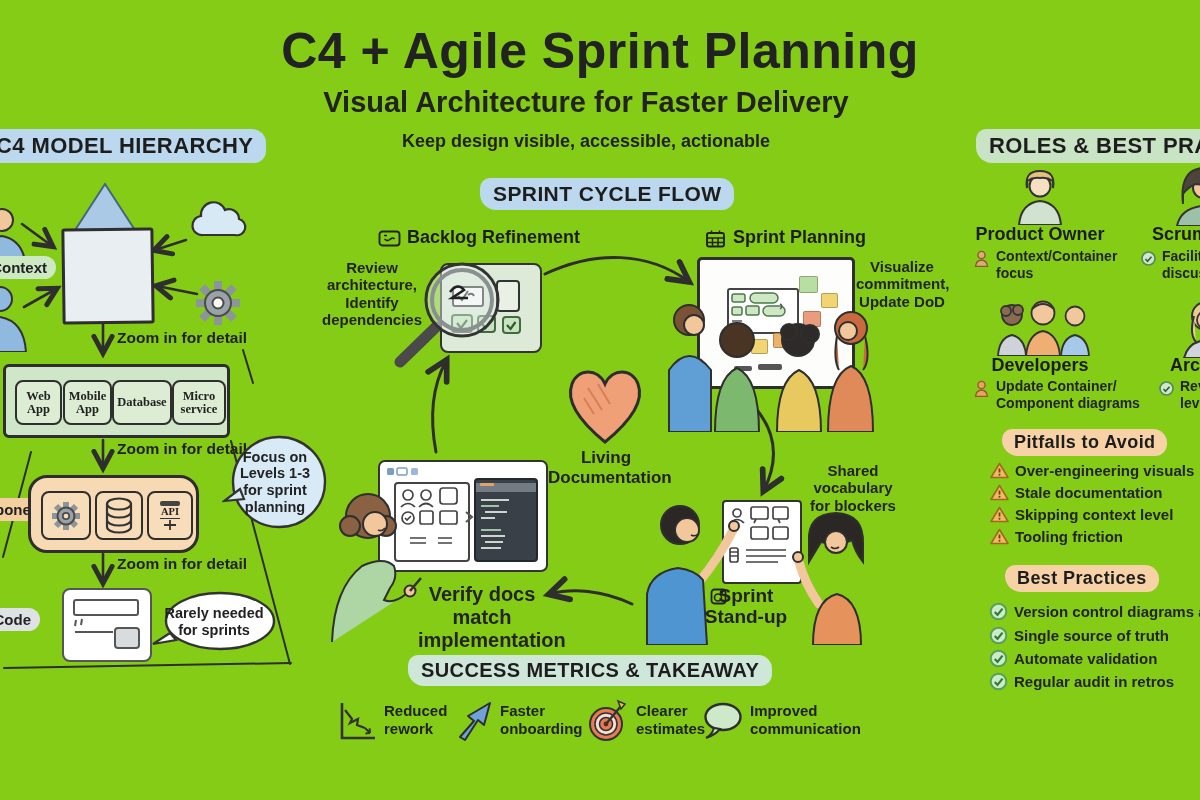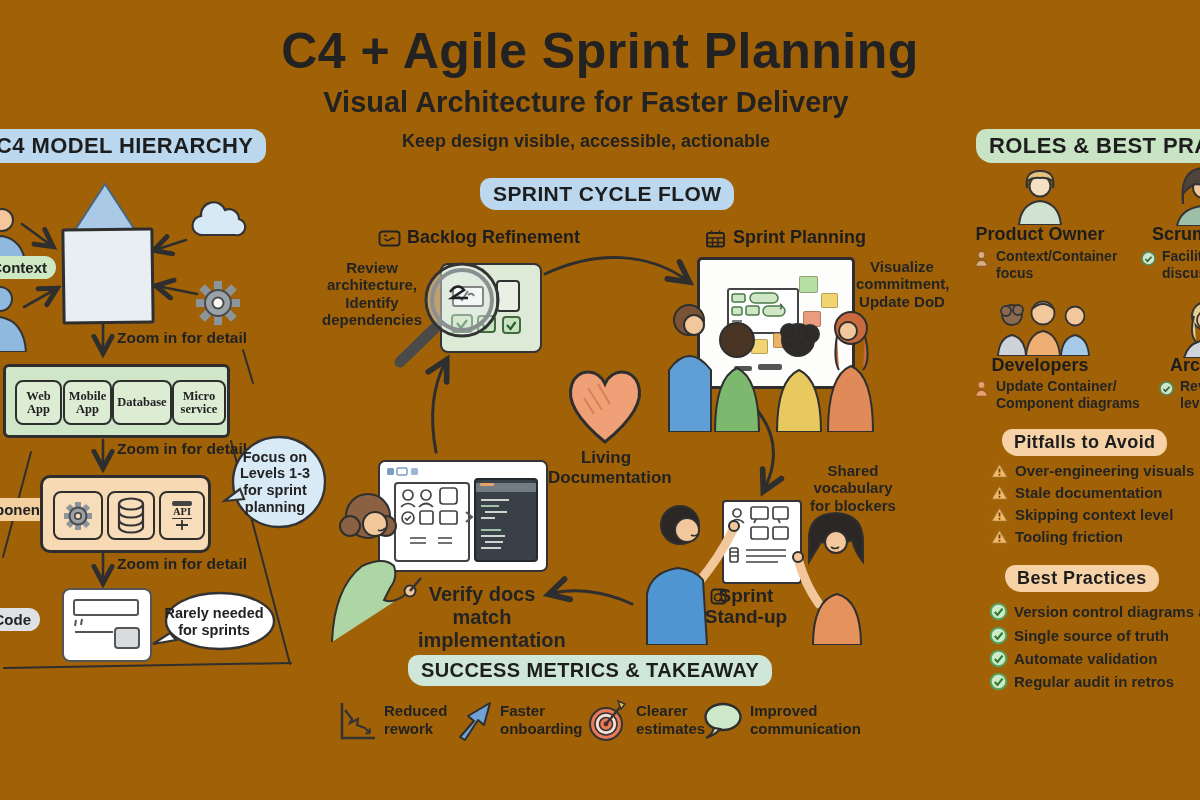--- a/index.html
+++ b/index.html
@@ -1,16 +1,16 @@
 <!DOCTYPE html>
 <html><head>
 <meta charset="utf-8">
 <style>
   html,body{margin:0;padding:0;background:#e8e6e0;}
-  .canvas{position:relative;width:1200px;height:800px;background:#a16207;overflow:hidden;
+  .canvas{position:relative;width:1200px;height:800px;background:#84cc16;overflow:hidden;
           font-family:"Liberation Sans",sans-serif;color:#222;}
   .abs{position:absolute;}
   .hand{font-weight:700;color:#222;}
   .pre{white-space:pre-line;}
   .nowrap{white-space:nowrap;}
   .ctr{text-align:center;}
   .sec-head{font-weight:700;color:#1d1d1d;letter-spacing:.4px;white-space:nowrap;
             border-radius:10px 14px 12px 16px;padding:4px 13px;}
   .hl-blue{background:#bcd8ee;}
   .hl-green{background:#c9e4c4;}
@@ -105,21 +105,21 @@
 
   <div class="abs box-dark" style="left:3px;top:364px;width:221px;height:68px;background:#cfe6c8;border-radius:6px;z-index:2">
     <div class="subbox" style="left:9px;top:13px;width:43px;height:41px;background:#dcedd4;">Web App</div>
     <div class="subbox" style="left:57px;top:13px;width:45px;height:41px;background:#dcedd4;">Mobile App</div>
     <div class="subbox" style="left:106px;top:13px;width:56px;height:41px;background:#dcedd4;">Database</div>
     <div class="subbox" style="left:166px;top:13px;width:50px;height:41px;background:#dcedd4;">Micro service</div>
   </div>
   <div class="abs hand nowrap" style="left:117px;top:440px;font-size:15.5px;z-index:2">Zoom in for detail</div>
 
   <div class="abs pill" style="left:-72px;top:498px;width:108px;background:#f4cf9f;z-index:2">Component</div>
-  <div class="abs box-dark" style="left:40px;top:475px;width:165px;height:72px;background:#f7d9b4;border-radius:10px;z-index:2">
+  <div class="abs box-dark" style="left:28px;top:475px;width:165px;height:72px;background:#f7d9b4;border-radius:19px;z-index:2">
     <div class="subbox" style="left:10px;top:13px;width:46px;height:45px;background:#f8ddba;">
       <svg width="34" height="36">
         <g transform="translate(17,18)">
           <g stroke="#8d959c" stroke-width="6">
               <line y1="-14" y2="14"></line>
               <line x1="-14" x2="14"></line>
             <line x1="-10" y1="-10" x2="10" y2="10"></line>
               <line x1="-10" y1="10" x2="10" y2="-10"></line>
             </g>
           <circle r="8.5" fill="#9aa2a9" stroke="#4a4a4a" stroke-width="2"></circle>

